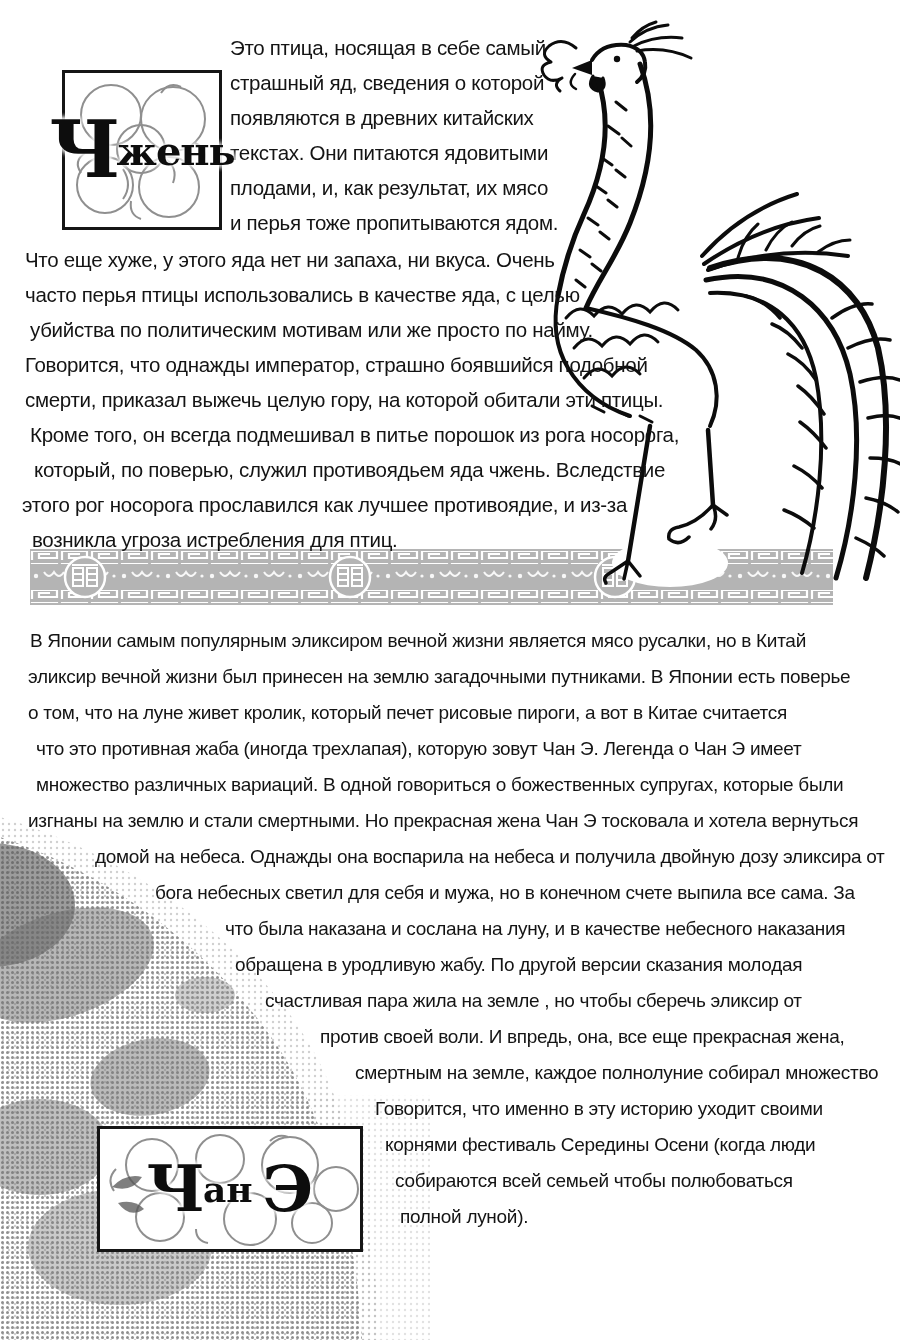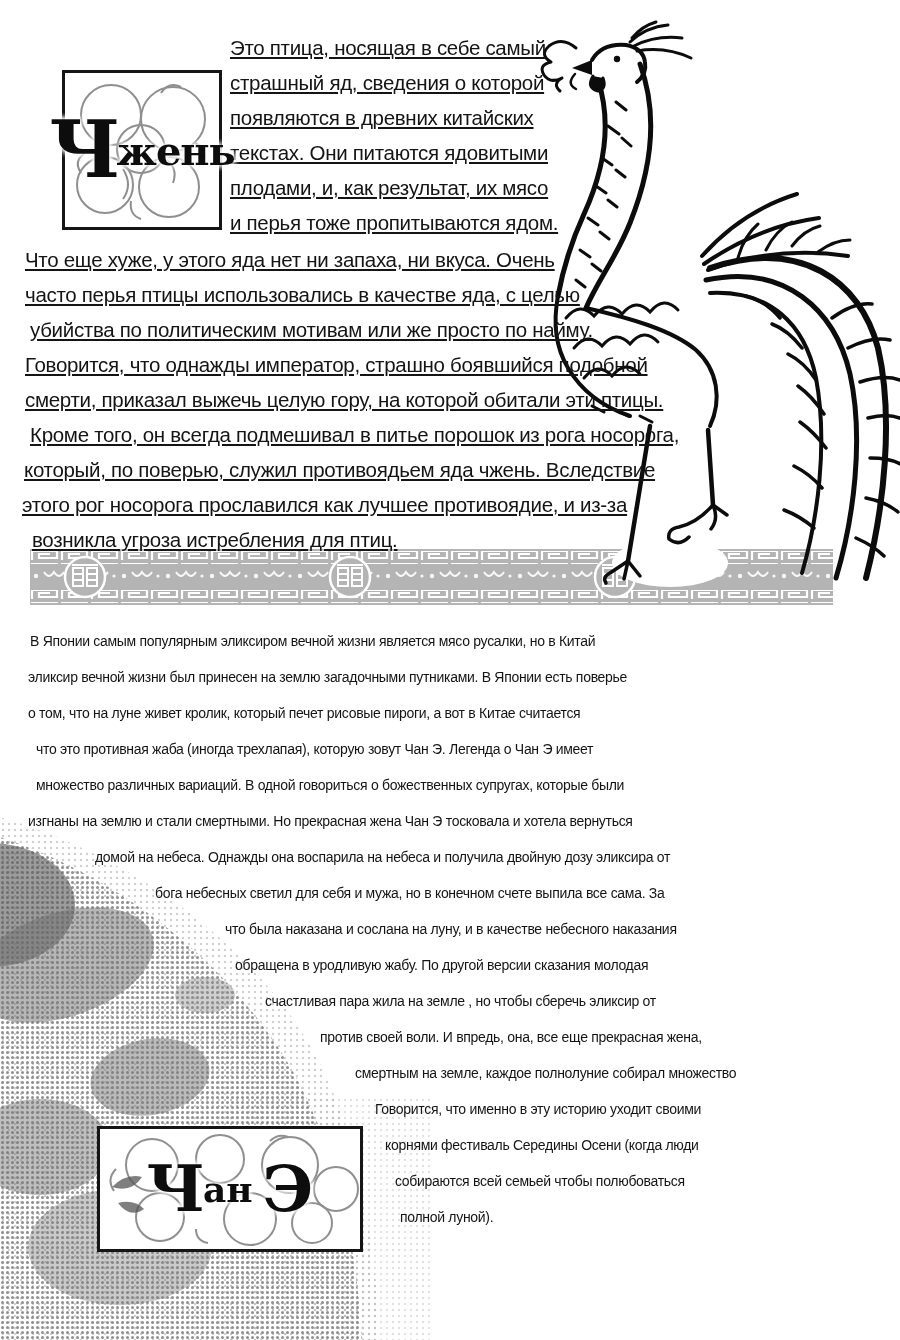--- a/index.html
+++ b/index.html
@@ -1,21 +1,21 @@
 <!DOCTYPE html>
 <html><head>
 <meta charset="utf-8">
 <style>
   html,body{margin:0;padding:0;background:#fff;}
   .page{position:relative;width:900px;height:1340px;background:#ffffff;overflow:hidden;
         font-family:"Liberation Sans","DejaVu Sans",sans-serif;color:#111;}
   
   .ln{white-space:nowrap;color:#141414;}
-  .blk1 .ln{font-size:20.5px;line-height:35px;letter-spacing:-0.3px;font-weight:500;text-decoration:underline;}
-  .blk2 .ln{font-size:14px;line-height:36px;letter-spacing:-0.3px;font-weight:500;}
+  .blk1 .ln{font-size:20.5px;line-height:35px;letter-spacing:-0.3px;font-weight:500;}
+  .blk2 .ln{font-size:19px;line-height:36px;letter-spacing:-0.3px;font-weight:500;}
   #zhen-col{position:absolute;left:230px;top:30px;width:350px;z-index:5;}
   #zhen-full{position:absolute;left:22px;top:242px;width:700px;z-index:5;}
   #change-blk{position:absolute;left:28px;top:623px;width:870px;z-index:5;}
   
   .tbox{position:absolute;border:3px solid #151515;background:#fff;z-index:6;}
   #box-zhen{left:62px;top:70px;width:154px;height:154px;}
   #box-change{left:97px;top:1126px;width:260px;height:120px;}
   .tbox svg.flora{position:absolute;left:0;top:0;}
   .tbox .tbox-text{position:absolute;left:0;top:0;width:100%;height:100%;
       display:flex;align-items:center;justify-content:center;
@@ -189,21 +189,21 @@
     <div class="ln">и перья тоже пропитываются ядом.</div>
   </div>
 
   <div id="zhen-full" class="blk1">
     <div class="ln" style="margin-left:3px">Что еще хуже, у этого яда нет ни запаха, ни вкуса. Очень</div>
     <div class="ln" style="margin-left:3px">часто  перья птицы использовались в качестве яда, с целью</div>
     <div class="ln" style="margin-left:8px">убийства по политическим мотивам или же просто по найму.</div>
     <div class="ln" style="margin-left:3px">Говорится, что однажды император, страшно боявшийся подобной</div>
     <div class="ln" style="margin-left:3px">смерти, приказал выжечь целую гору, на которой обитали эти птицы.</div>
     <div class="ln" style="margin-left:8px">Кроме того, он всегда подмешивал в питье порошок из рога носорога,</div>
-    <div class="ln" style="margin-left:2px">который, по поверью, служил противоядьем яда чжень.  Вследствие</div>
+    <div class="ln" style="margin-left:12px">который, по поверью, служил противоядьем яда чжень.  Вследствие</div>
     <div class="ln" style="margin-left:0px">этого  рог носорога прославился как лучшее противоядие, и из-за</div>
     <div class="ln" style="margin-left:10px">возникла угроза истребления для птиц.</div>
   </div>
 
   <div id="change-blk" class="blk2">
     <div class="ln" style="margin-left:2px">В Японии  самым популярным эликсиром вечной жизни является мясо русалки, но в Китай</div>
     <div class="ln" style="margin-left:0px">эликсир вечной жизни был принесен на землю загадочными путниками. В Японии есть поверье</div>
     <div class="ln" style="margin-left:0px">о том, что на луне живет кролик, который печет рисовые пироги, а вот в Китае считается</div>
     <div class="ln" style="margin-left:8px">что это противная жаба (иногда трехлапая), которую зовут Чан Э. Легенда о Чан Э  имеет</div>
     <div class="ln" style="margin-left:8px">множество различных вариаций.  В одной говориться о божественных супругах, которые были</div>

